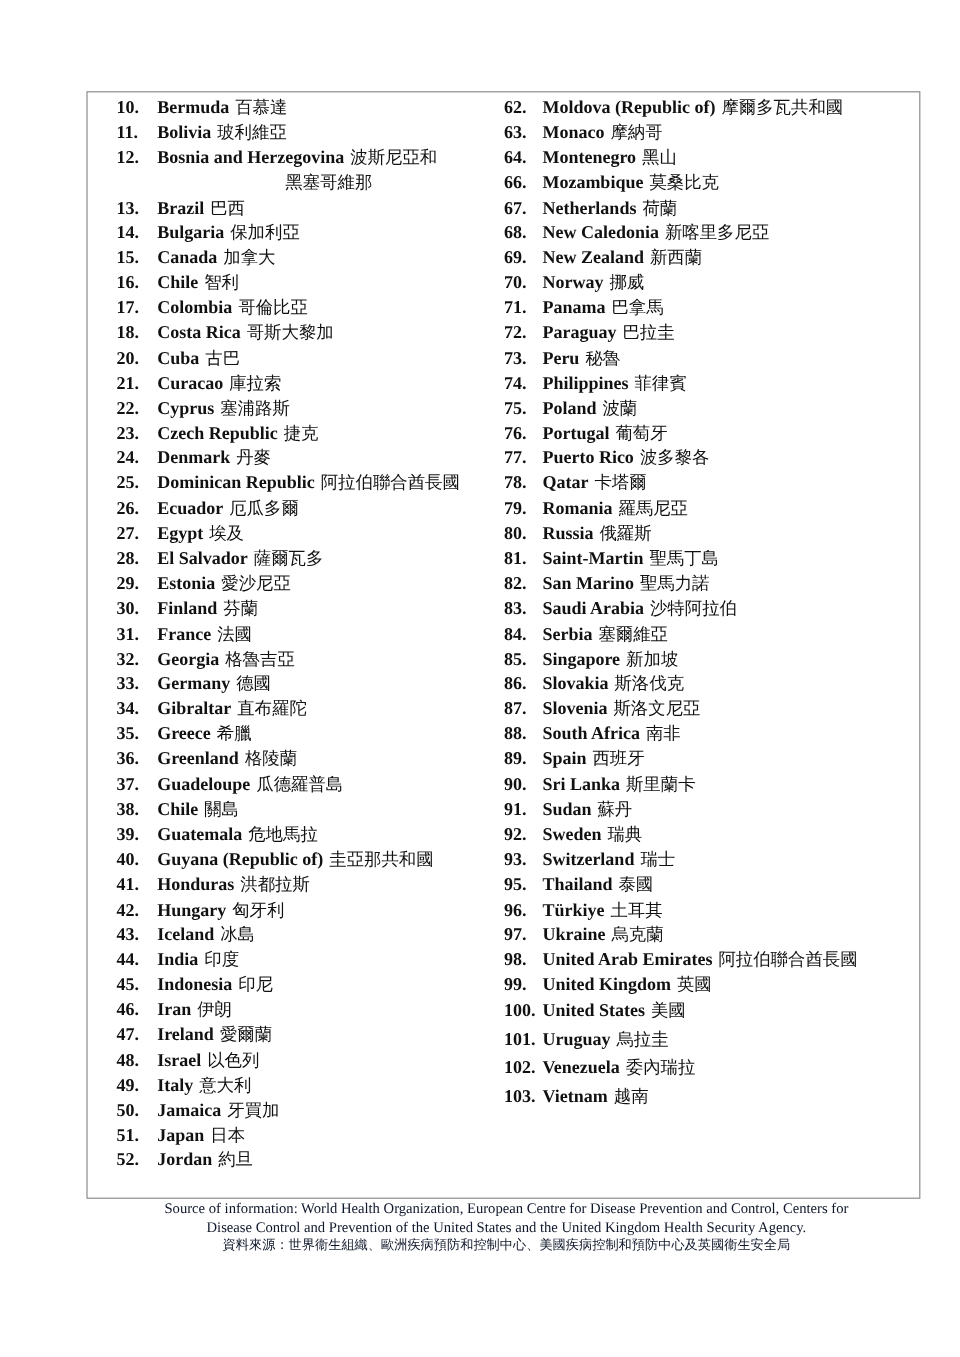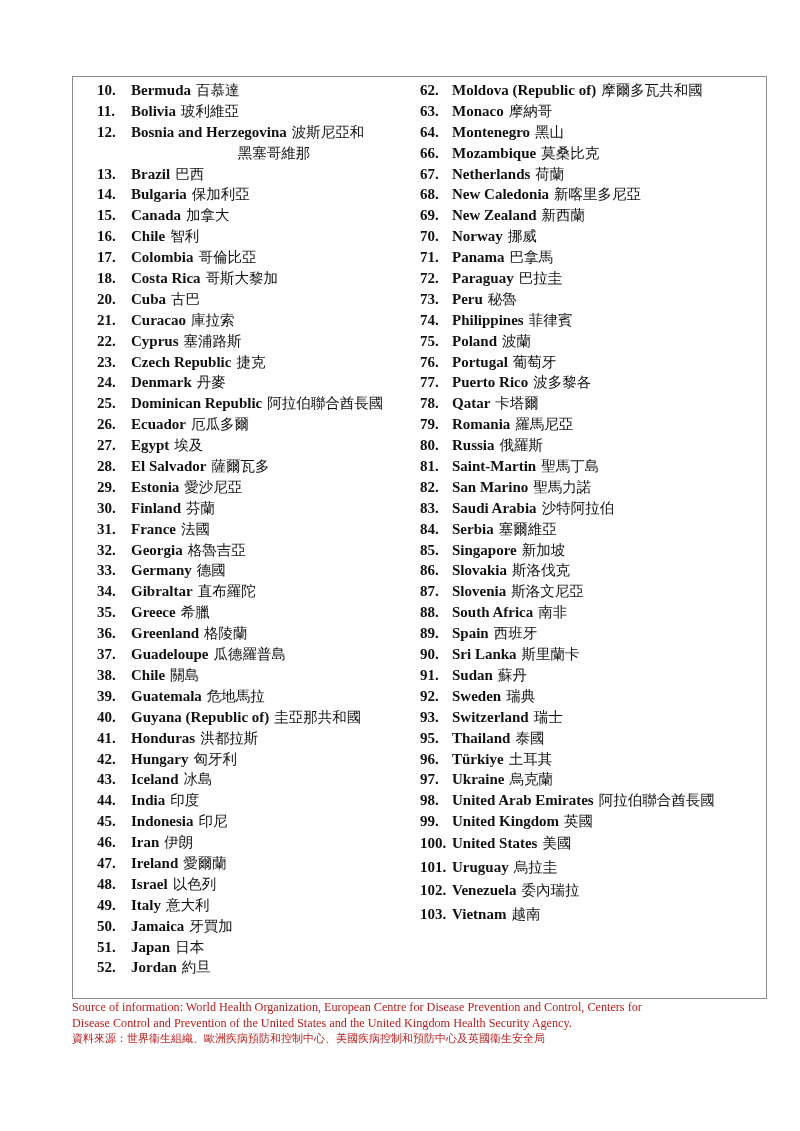--- a/index.html
+++ b/index.html
@@ -12,21 +12,21 @@
   .col.right { left:347px; width:345px; }
   .row { display:flex; height:20.9px; line-height:20.9px; font-size:15px; white-space:nowrap; }
   .num { font-weight:bold; width:34px; flex:none; }
   .right .num { width:32px; }
   .en { font-weight:bold; }
   .zh { font-family:"DejaVu Sans", sans-serif; font-size:14.5px; margin-left:5px; font-weight:normal; }
   .cont { padding-left:34px;justify-content:center; }
   .cont .zh { margin-left:0; }
   .tall { height:23.5px; line-height:23.5px; }
   .source { position:absolute; left:72px; top:1000px; width:700px;
-            font-size:12.2px; line-height:15.5px; color:#b91c1c; }
+            font-size:12.2px; line-height:15.5px; color:#0f172a;text-align:center; }
   .source .zhsrc { font-family:Liberation Sans, sans-serif; font-size:11px; }
 </style>
 </head>
 <body>
 
 <div class="box">
   <div class="col left" id="leftcol">
       <div class="row">
         <span class="num">10.</span>
         <span class="en">Bermuda</span>

